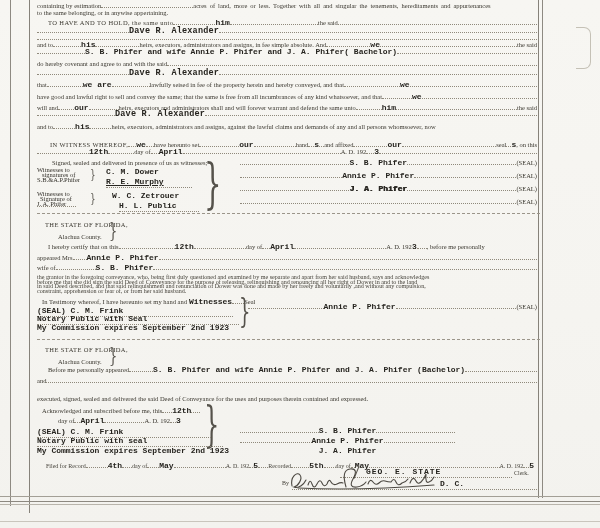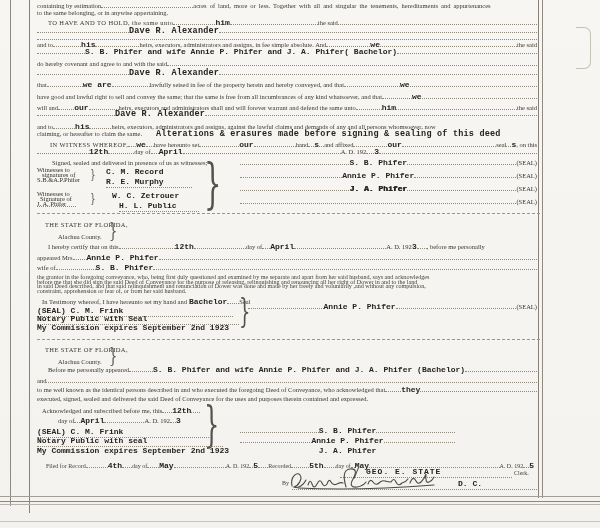--- a/index.html
+++ b/index.html
@@ -119,24 +119,20 @@
     <span class="t t2">Dave R. Alexander</span>
     <i class="dl"></i>
   </div>
   <div class="row" style="top:123px;">
     <span class="p">and to</span>
     <i class="dl dfix" style="width:22px;"></i>
     <span class="t">his</span>
     <i class="dl dfix" style="width:22px;"></i>
     <span class="p">heirs, executors, administrators and assigns, against the lawful claims and demands of any and all persons whomsoever, now</span>
   </div>
-  <div class="row" style="top:130px;">
-    <span class="p">claiming, or hereafter to claim the same.</span>
-    <span class="t t2" style="margin-left:14px;">Alterations &amp; erasures made before signing &amp; sealing  of this deed</span>
-  </div>
 
   <div class="row" style="top:141px;left:50px;">
     <span class="p caps">IN WITNESS WHEREOF,</span>
     <i class="dl dfix" style="width:8px;"></i>
     <span class="t">we</span>
     <i class="dl dfix" style="width:8px;"></i>
     <span class="p">have hereunto set</span>
     <i class="dl dfix" style="width:40px;"></i>
     <span class="t">our</span>
     <i class="dl dfix" style="width:42px;"></i>
@@ -168,22 +164,22 @@
   </div>
 
   <span class="abs p" style="left:52px;top:159px;">Signed, sealed and delivered in presence of us as witnesses;</span>
 
   <div class="wlabel" style="left:37px;top:167px;">
     <div>Witnesses to</div>
     <div style="padding-left:5px;">signatures of</div>
     <div>S.B.&amp;A.P.Phifer</div>
   </div>
   <span class="brace" style="left:90px;top:168px;font-size:13px;transform:scale(.7,1);">}</span>
-  <span class="abs t" style="left:106px;top:168px;">C. M. Record</span>
-  <span class="abs t dotu" style="left:106px;top:178px;padding:0 28px 1px 0;">R. E. Murphy</span>
+  <span class="abs t" style="left:106px;top:168px;">C. M. Dower</span>
+  <span class="abs t dotu" style="left:106px;top:178px;padding:0 28px 1px 0;text-decoration:underline;">R. E. Murphy</span>
 
   <div class="wlabel" style="left:37px;top:191px;">
     <div>Witnesses to</div>
     <div style="padding-left:3px;">Signature of</div>
     <div class="dotu" style="padding-right:10px;">J. A. Phifer</div>
   </div>
   <span class="brace" style="left:90px;top:192px;font-size:13px;transform:scale(.7,1);">}</span>
   <span class="abs t" style="left:112px;top:192px;">W. C. Zetrouer</span>
   <span class="abs t dotu" style="left:119px;top:202px;padding:0 22px 1px 0;">H. L. Public</span>
 
@@ -245,21 +241,21 @@
     <i class="dl"></i>
   </div>
   <div class="abs" style="left:37px;top:275px;">
     <div class="sp">the grantor in the foregoing conveyance, who, being first duly questioned and examined by me separate and apart from her said husband, says and acknowledges</div>
     <div class="sp">before me that she did sign the said Deed of Conveyance for the purpose of releasing, relinquishing and renouncing all her right of Dower in and to the land</div>
     <div class="sp">in said Deed described, and that said relinquishment and renunciation of Dower was done and made by her freely and voluntarily ,and without any compulsion,</div>
     <div class="sp">constraint, apprehension or fear of, or from her said husband.</div>
   </div>
   <div class="row" style="top:298px;left:42px;right:370px;">
     <span class="p">In Testimony whereof, I have hereunto set my hand and</span>
-    <span class="t" style="margin-left:2px;">Bachelor</span>
+    <span class="t" style="margin-left:2px;">Witnesses</span>
     <i class="dl dfix" style="width:12px;"></i>
     <span class="p">Seal</span>
   </div>
   <span class="brace" style="left:239px;top:296px;font-size:30px;transform:scale(.6,1.1);">}</span>
   <div class="sigrow" style="left:248px;width:289px;top:303px;">
     <i class="dl"></i>
       <span class="t">Annie P. Phifer</span>
       <i class="dl" style="flex:1.6;"></i>
       <span class="p">(SEAL)</span>
   </div>
@@ -274,26 +270,20 @@
   <span class="brace" style="left:109px;top:345px;font-size:20px;transform:scale(.65,1);">}</span>
 
   <div class="row" style="top:366px;left:48px;">
     <span class="p">Before me personally appeared</span>
     <i class="dl dfix" style="width:24px;"></i>
     <span class="t">S. B. Phifer and wife Annie P. Phifer and J. A. Phifer (Bachelor)</span>
     <i class="dl"></i>
   </div>
   <div class="row" style="top:377px;">
     <span class="p">and</span>
-    <i class="dl"></i>
-  </div>
-  <div class="row" style="top:386px;">
-    <span class="p">to me well known as the identical persons described in and who executed the foregoing Deed of Conveyance, who acknowledged that</span>
-    <i class="dl dfix" style="width:16px;"></i>
-    <span class="t">they</span>
     <i class="dl"></i>
   </div>
   <div class="row" style="top:395px;">
     <span class="p">executed, signed, sealed and delivered the said Deed of Conveyance for the uses and purposes therein contained and expressed.</span>
   </div>
   <div class="row" style="top:407px;left:42px;right:400px;">
     <span class="p">Acknowledged and subscribed before me, this</span>
     <i class="dl dfix" style="width:10px;"></i>
     <span class="t">12th</span>
     <i class="dl"></i>
@@ -365,20 +355,20 @@
     <g fill="none" stroke="#3a362f" stroke-width="1.1" stroke-linecap="round" opacity="0.9">
       <path d="M4,20 C2,11 9,5 12,9 C15,13 10,20 6,21 C11,23 16,18 18,14"></path>
       <path d="M20,19 q2,-7 4,-1 t5,0 t5,-1 t5,1 q2,-6 4,-2 t6,2 t6,-1"></path>
       <path d="M58,21 q-5,-17 4,-18 q9,-1 3,10 q-5,9 4,8 q6,-1 9,-5"></path>
       <path d="M80,18 q2,-6 5,-2 t6,1 t6,-2 t6,1 q3,-5 5,0 t6,1 q4,-1 6,-4"></path>
       <path d="M122,17 q3,-8 6,-2 q2,4 5,1 q4,-4 5,-8 q-1,10 3,8 q3,-1 5,-5"></path>
       <path d="M10,22 q60,3 136,-3"></path>
     </g>
   </svg>
   <div class="abs" style="left:292px;top:489px;width:245px;border-bottom:1px dotted #8f897b;"></div>
-  <span class="abs t" style="left:458px;top:480px;">D. C.</span>
+  <span class="abs t" style="left:440px;top:480px;">D. C.</span>
 
   <div class="hline" style="top:496px;"></div>
   <div class="hline" style="top:501px;background:#8c8880;"></div>
   <div class="hline" style="top:504px;background:#b8b4ab;"></div>
   <div class="hline" style="top:521px;background:#c9c5bc;"></div>
 
 </div>
 
 </body></html>

